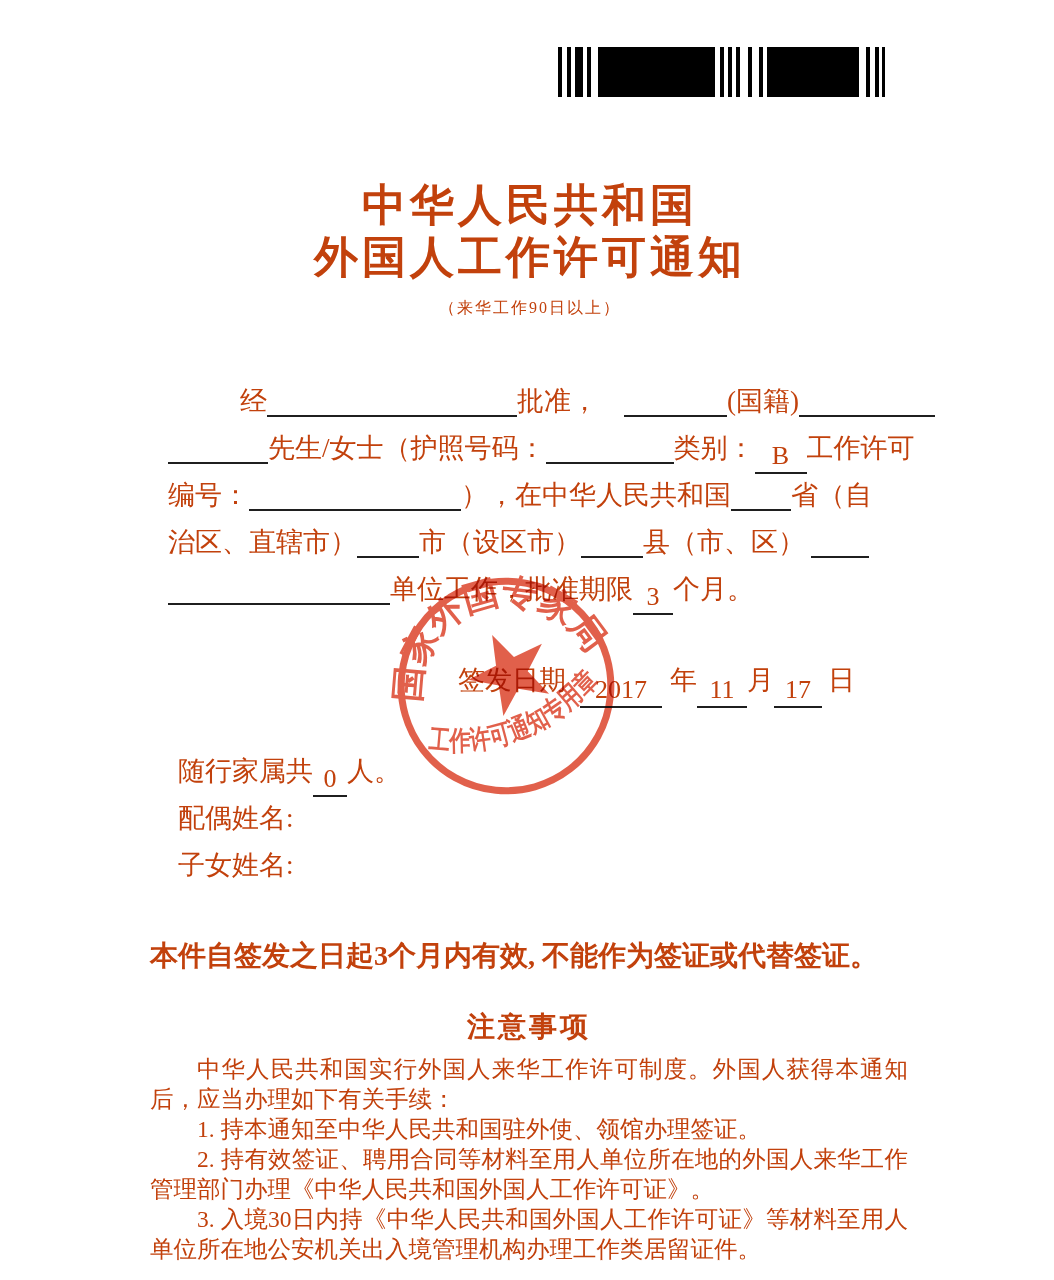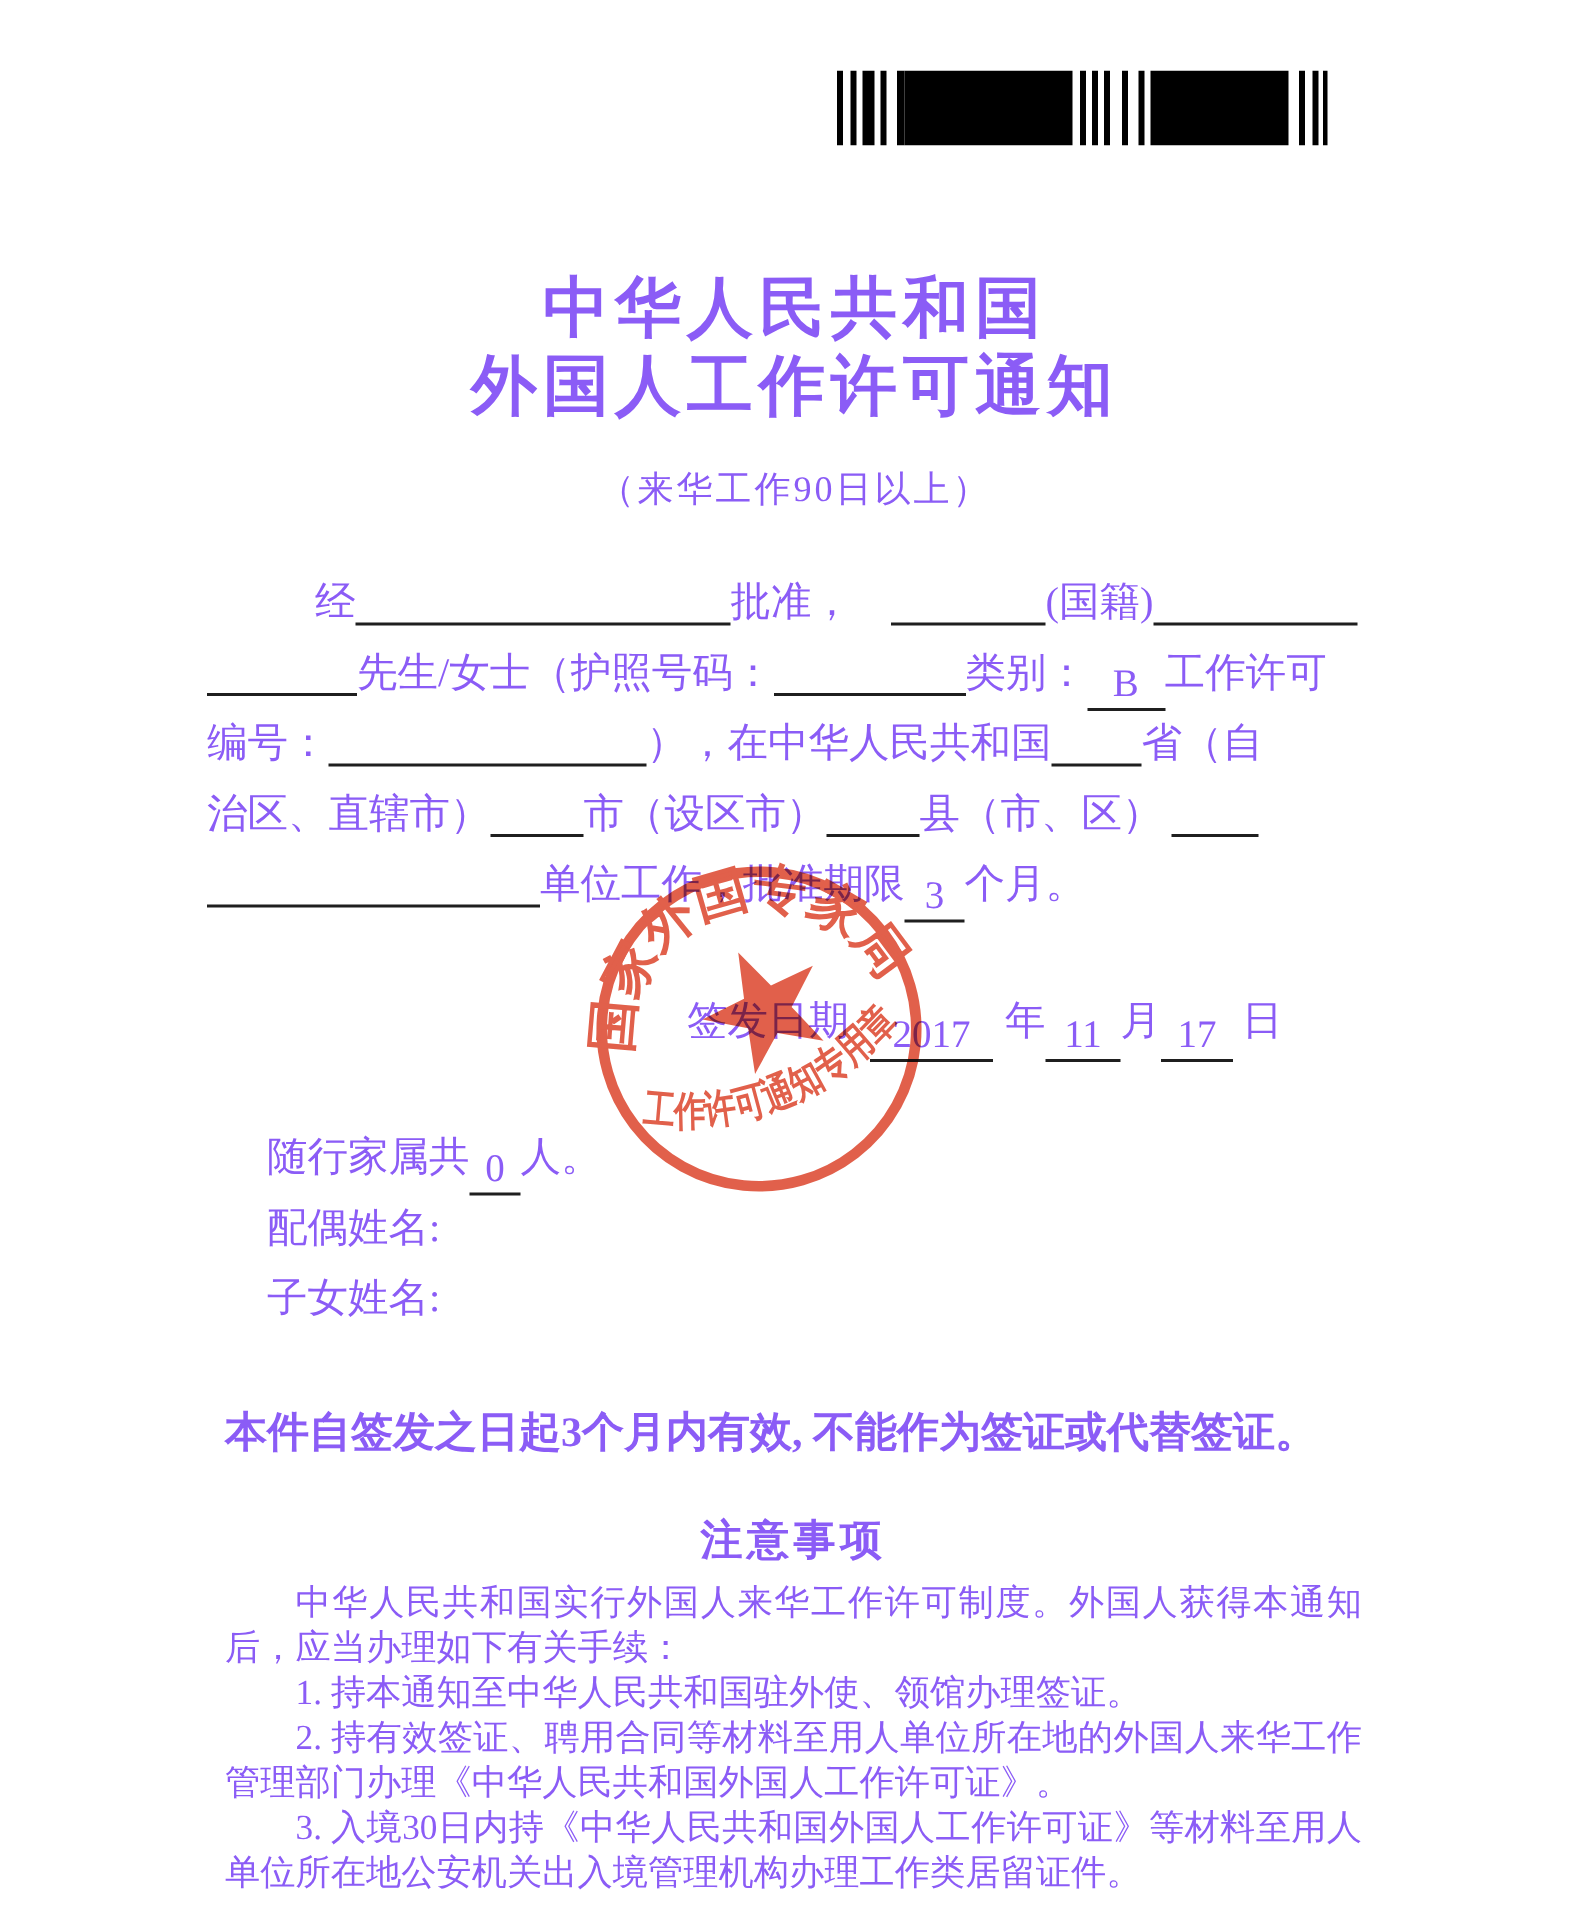--- a/index.html
+++ b/index.html
@@ -1,31 +1,31 @@
 <!DOCTYPE html>
 <html><head>
 <meta charset="utf-8">
 <style>
   html,body{margin:0;padding:0;background:#ffffff;}
   .page{
     position:relative;
     width:1054px;height:1280px;
     background:#ffffff;
     font-family:"Liberation Serif","DejaVu Serif",serif;
-    color:#8b5cf6;
+    color:#c2410c;
     overflow:hidden;
   }
   
   .barcode{position:absolute;left:558px;top:47px;width:330px;height:50px;}
   
   .title-block{position:absolute;left:150px;top:180px;width:760px;text-align:center;}
   .title-line{font-size:44px;font-weight:700;line-height:52px;letter-spacing:4px;}
-  .subtitle{font-size:24px;font-weight:400;margin-top:26px;letter-spacing:2px;}
+  .subtitle{font-size:16px;font-weight:400;margin-top:14px;letter-spacing:2px;}
   
-  .body-block{position:absolute;left:138px;top:378px;width:760px;}
+  .body-block{position:absolute;left:168px;top:378px;width:760px;}
   .bodyline{font-size:27px;line-height:47px;height:47px;white-space:nowrap;}
   .blank{
     display:inline-block;
     border-bottom:2px solid #1f1f1f;
     height:34px;line-height:36px;
     vertical-align:-7px;
     text-align:center;
     font-size:26px;
   }
   .sp{display:inline-block;width:26px;}

